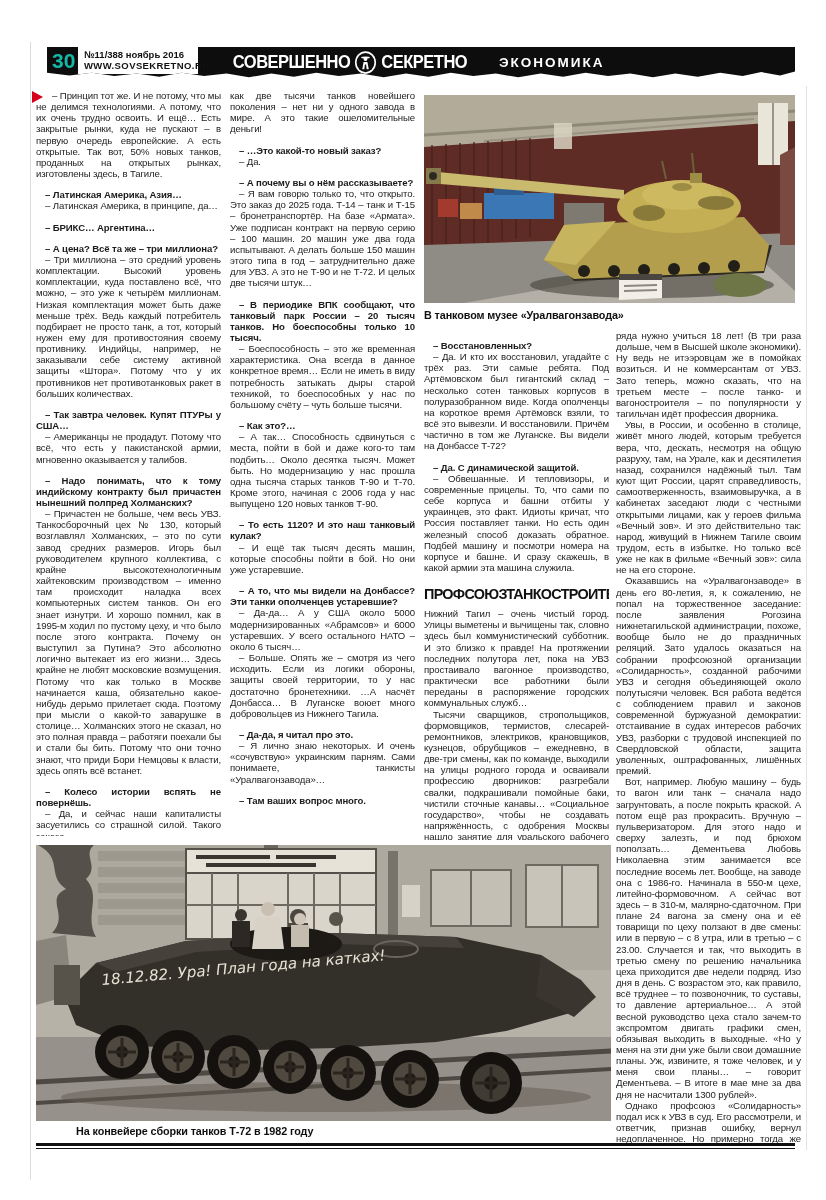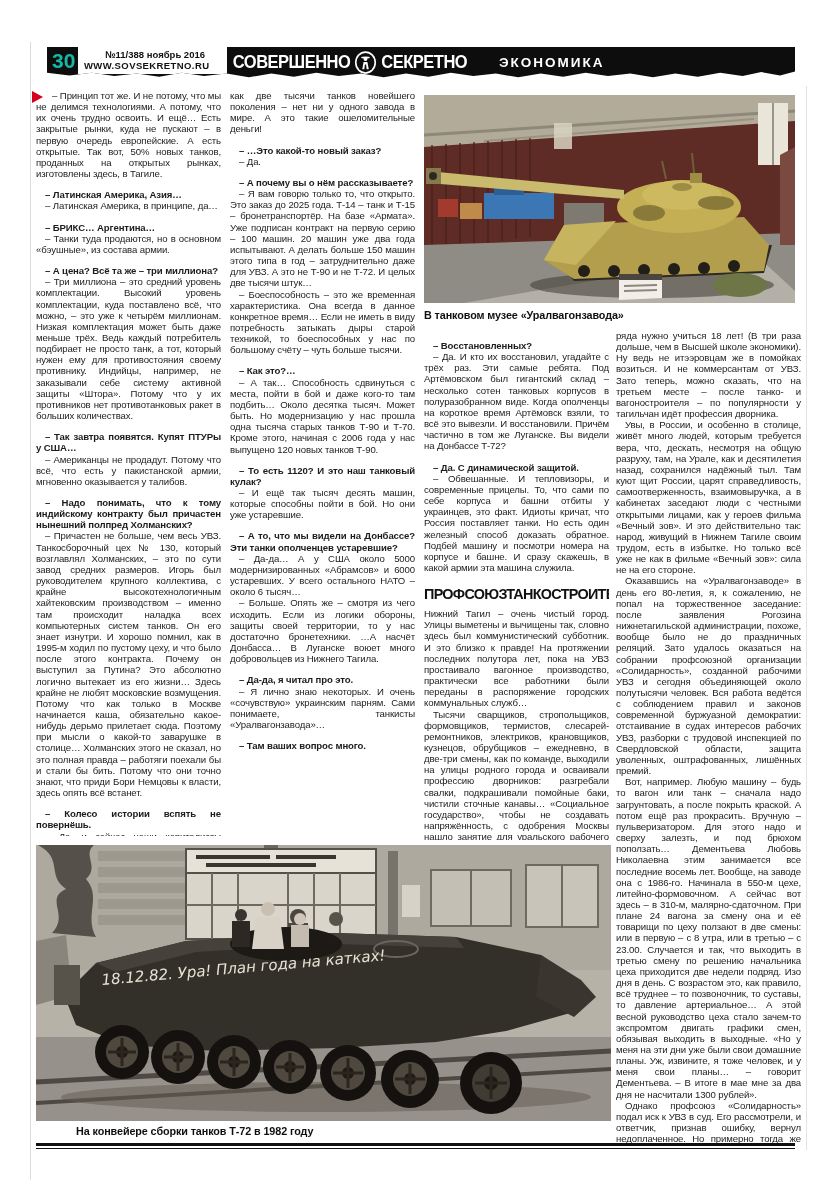--- a/index.html
+++ b/index.html
@@ -9,21 +9,21 @@
   }
   .scan-line-left{position:absolute;left:30px;top:42px;width:1px;height:1138px;background:#dcdcdc;}
   .scan-line-right{position:absolute;left:806px;top:86px;width:1px;height:1064px;background:#e3e3e3;}
 
   
   .band{
     position:absolute;left:47px;top:47px;width:748px;height:33px;background:#0d0d0d;
     clip-path:polygon(0 0,100% 0,100% 74%,98% 86%,95.5% 76%,93% 88%,90% 78%,87% 90%,84% 80%,81% 92%,78% 80%,75% 88%,72% 78%,69% 90%,66% 80%,63% 92%,60% 80%,57% 88%,54% 78%,51% 90%,48% 80%,45% 92%,42% 80%,39% 88%,36% 78%,33% 90%,30% 80%,27% 92%,24% 80%,21% 88%,18% 78%,15% 90%,12% 80%,9% 88%,6% 78%,3% 86%,0 78%);
   }
   .pagenum{position:absolute;left:5px;top:2px;font-size:21px;font-weight:bold;color:#14b8a6;}
-  .infobox{position:absolute;left:31px;top:0;width:149px;height:27px;background:#fff;box-sizing:border-box;padding:2px 22px 0 6px;text-align:right;}
+  .infobox{position:absolute;left:31px;top:0;width:120px;height:27px;background:#fff;box-sizing:border-box;padding:2px 22px 0 6px;}
   .infobox .l1{font-size:9.5px;font-weight:bold;color:#111;white-space:nowrap;}
   .infobox .l2{font-size:9.5px;font-weight:bold;color:#111;letter-spacing:.4px;white-space:nowrap;}
   .masthead{
     position:absolute;left:188px;top:3px;width:230px;height:24px;display:flex;align-items:center;justify-content:center;gap:4px;
     color:#fff;font-weight:bold;font-size:16.5px;letter-spacing:-0.5px;transform:scaleY(1.08);
   }
   .logo-circle{width:23px;height:23px;flex:0 0 auto;}
   .section{position:absolute;left:452px;top:8px;color:#fff;font-weight:bold;font-size:13.5px;letter-spacing:2px;}
 
   
@@ -87,37 +87,37 @@
 </div>
 
 <div class="arrow-marker"></div>
 
 <div class="col" id="col1">
 
 <p class="p a first">– Принцип тот же. И не потому, что мы не делимся технологиями. А потому, что их очень трудно освоить. И ещё… Есть закрытые рынки, куда не пускают – в первую очередь европейские. А есть открытые. Так вот, 50% новых танков, проданных на открытых рынках, изготовлены здесь, в Тагиле.</p>
     <p class="p q">– Латинская Америка, Азия…</p>
     <p class="p a">– Латинская Америка, в принципе, да…</p>
     <p class="p q">– БРИКС… Аргентина…</p>
-    <p class="p a">– Танки туда продаются, но в основном «бэушные», из состава армии.</p>
     <p class="p q">– А цена? Всё та же – три миллиона?</p>
     <p class="p a">– Три миллиона – это средний уровень комплектации. Высокий уровень комплектации, куда поставлено всё, что можно, – это уже к четырём миллионам. Низкая комплектация может быть даже меньше трёх. Ведь каждый потребитель подбирает не просто танк, а тот, который нужен ему для противостояния своему противнику. Индийцы, например, не заказывали себе систему активной защиты «Штора». Потому что у их противников нет противотанковых ракет в больших количествах.</p>
-    <p class="p q">– Так завтра появятся. Купят ПТУРы у США…</p>
+    <p class="p q">– Так завтра человек. Купят ПТУРы у США…</p>
     <p class="p a">– Американцы не продадут. Потому что всё, что есть у пакистанской армии, мгновенно оказывается у талибов.</p>
     <p class="p q">– Надо понимать, что к тому индийскому контракту был причастен нынешний полпред Холманских?</p>
     <p class="p a">– Причастен не больше, чем весь УВЗ. Танкосборочный цех № 130, который возглавлял Холманских, – это по сути завод средних размеров. Игорь был руководителем крупного коллектива, с крайне высокотехнологичным хайтековским производством – именно там происходит наладка всех компьютерных систем танков. Он его знает изнутри. И хорошо помнил, как в 1995-м ходил по пустому цеху, и что было после этого контракта. Почему он выступил за Путина? Это абсолютно логично вытекает из его жизни… Здесь крайне не любят московские возмущения. Потому что как только в Москве начинается каша, обязательно какое-нибудь дерьмо прилетает сюда. Поэтому при мысли о какой-то заварушке в столице… Холманских этого не сказал, но это полная правда – работяги поехали бы и стали бы бить. Потому что они точно знают, что приди Бори Немцовы к власти, здесь опять всё встанет.</p>
     <p class="p q">– Колесо истории вспять не повернёшь.</p>
     <p class="p a">– Да, и сейчас наши капиталисты засуетились со страшной силой. Такого заказа,</p>
   </div>
 <div class="col" id="col2">
 
 <p class="p a cont">как две тысячи танков новейшего поколения – нет ни у одного завода в мире. А это такие ошеломительные деньги!</p>
     <p class="p q">– …Это какой-то новый заказ?</p>
     <p class="p a">– Да.</p>
     <p class="p q">– А почему вы о нём рассказываете?</p>
     <p class="p a">– Я вам говорю только то, что открыто. Это заказ до 2025 года. Т-14 – танк и Т-15 – бронетранспортёр. На базе «Армата». Уже подписан контракт на первую серию – 100 машин. 20 машин уже два года испытывают. А делать больше 150 машин этого типа в год – затруднительно даже для УВЗ. А это не Т-90 и не Т-72. И целых две тысячи штук…</p>
+    <p class="p q">– В периодике ВПК сообщают, что танковый парк России – 20 тысяч танков. Но боеспособны только 10 тысяч.</p>
     <p class="p a">– Боеспособность – это же временная характеристика. Она всегда в данное конкретное время… Если не иметь в виду потребность затыкать дыры старой техникой, то боеспособных у нас по большому счёту – чуть больше тысячи.</p>
     <p class="p q">– Как это?…</p>
     <p class="p a">– А так… Способность сдвинуться с места, пойти в бой и даже кого-то там подбить… Около десятка тысяч. Может быть. Но модернизацию у нас прошла одна тысяча старых танков Т-90 и Т-70. Кроме этого, начиная с 2006 года у нас выпущено 120 новых танков Т-90.</p>
     <p class="p q">– То есть 1120? И это наш танковый кулак?</p>
     <p class="p a">– И ещё так тысяч десять машин, которые способны пойти в бой. Но они уже устаревшие.</p>
     <p class="p q">– А то, что мы видели на Донбассе? Эти танки ополченцев устаревшие?</p>
     <p class="p a">– Да-да… А у США около 5000 модернизированных «Абрамсов» и 6000 устаревших. У всего остального НАТО – около 6 тысяч…</p>
     <p class="p a">– Больше. Опять же – смотря из чего исходить. Если из логики обороны, защиты своей территории, то у нас достаточно бронетехники. …А насчёт Донбасса… В Луганске воюет много добровольцев из Нижнего Тагила.</p>
     <p class="p q">– Да-да, я читал про это.</p>
     <p class="p a">– Я лично знаю некоторых. И очень «сочувствую» украинским парням. Сами понимаете, танкисты «Уралвагонзавода»…</p>

